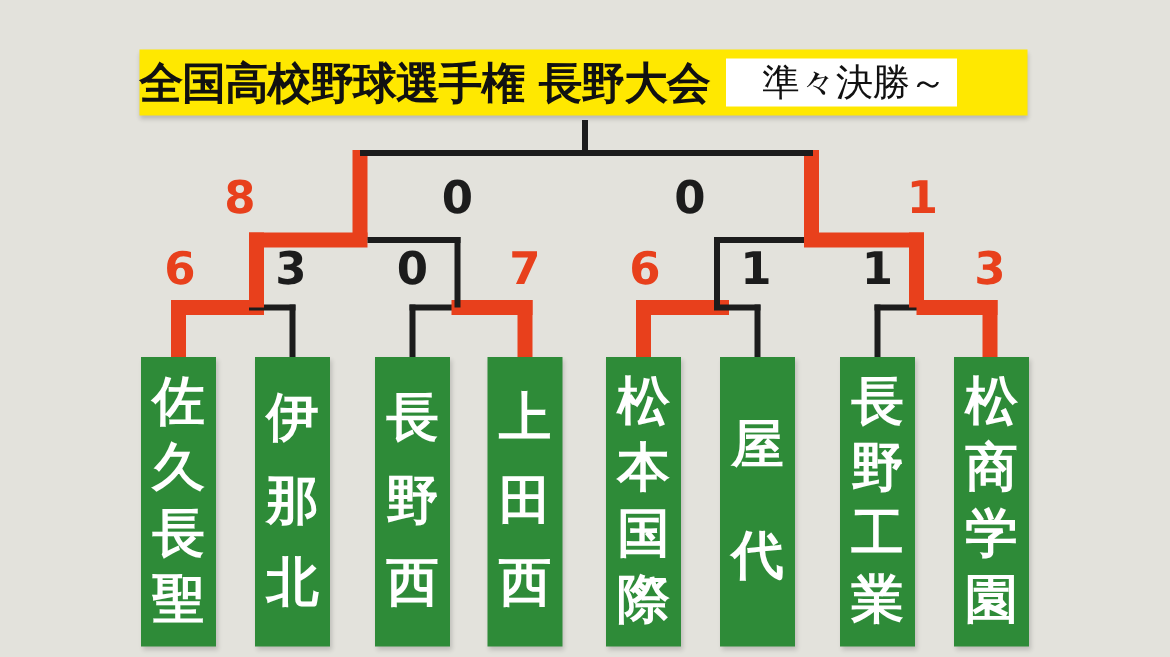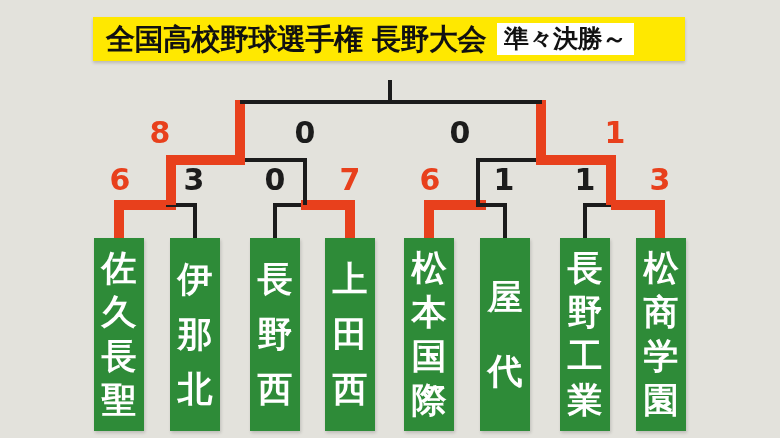--- a/index.html
+++ b/index.html
@@ -13,52 +13,52 @@
     height: 438px;
     background: #e3e2dc;
     overflow: hidden;
     font-family: "DejaVu Sans", "Liberation Sans", sans-serif;
   }
 
   
   #title-banner {
     position: absolute;
     left: 93px;
-    top: 17px;
+    top: 33px;
     width: 592px;
     height: 44px;
     background: #ffe800;
     display: flex;
     align-items: center;
     box-sizing: border-box;
-    padding-left: 13px;
     box-shadow: 0 2px 3px rgba(0,0,0,0.18);
   }
   #title-main {
     font-size: 29px;
     font-weight: bold;
     color: #111111;
     letter-spacing: -0.5px;
     white-space: nowrap;
     line-height: 1;
   }
   #title-sub-box {
     margin-left: 11px;
     background: #ffffff;
     padding: 3px 7px 4px 7px;
     display: flex;
     align-items: center;
   }
   #title-sub {
     font-size: 25px;
-    font-weight: bold;
+    font-weight: normal;
     color: #111111;
     white-space: nowrap;
     letter-spacing: -0.5px;
     line-height: 1;
+    margin-left: 17px;
   }
 
   
   .seg {
     position: absolute;
     background: #1c1c1c;
   }
   .seg.win {
     background: #e8401c;
   }

